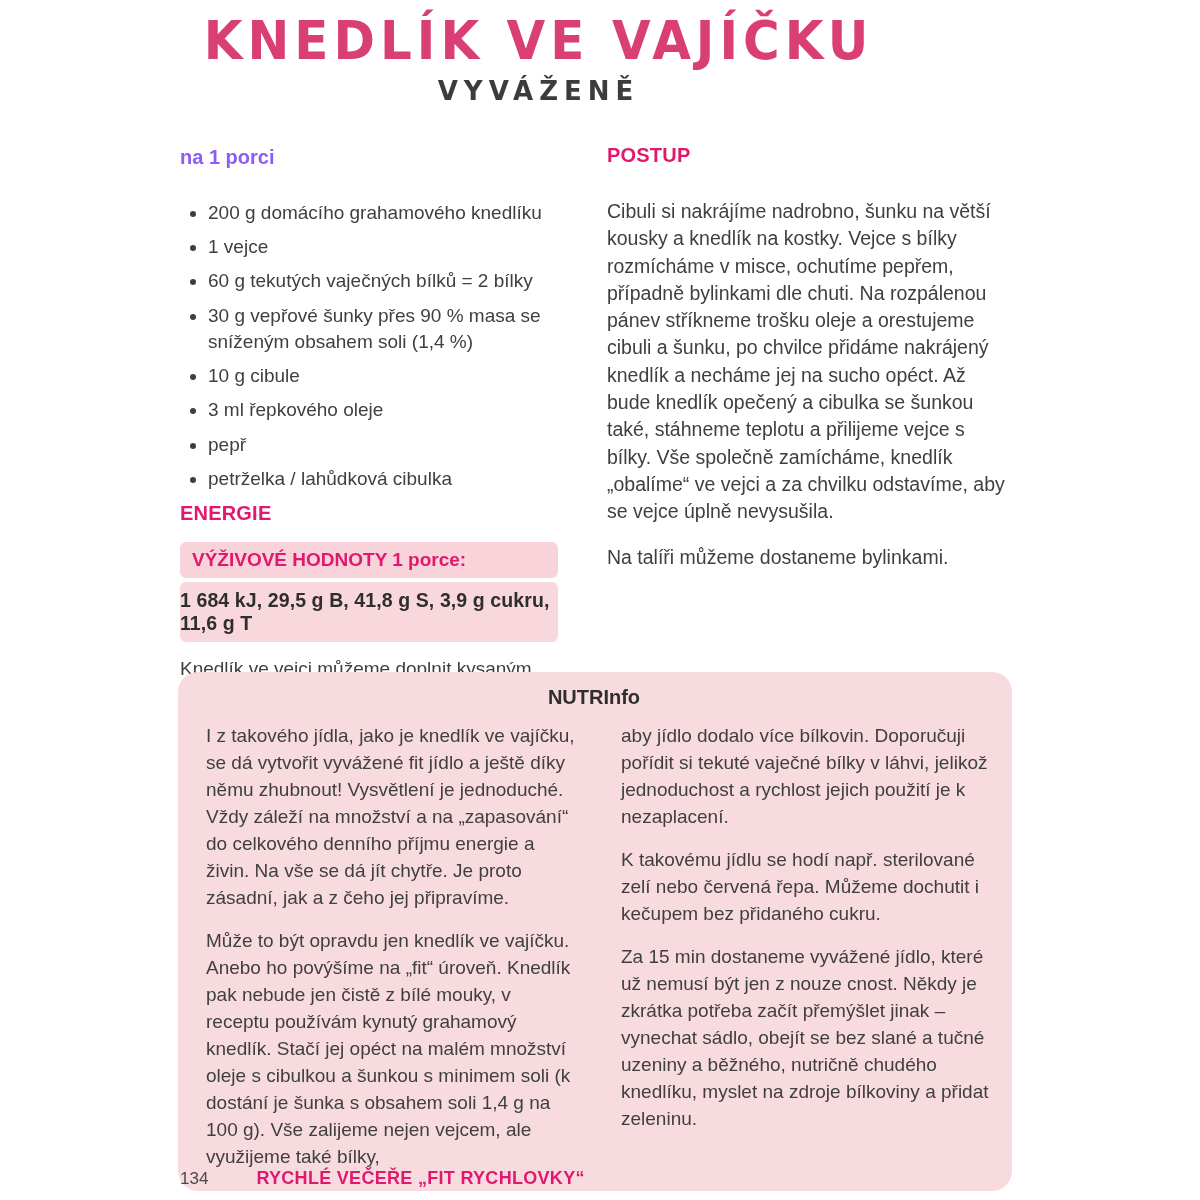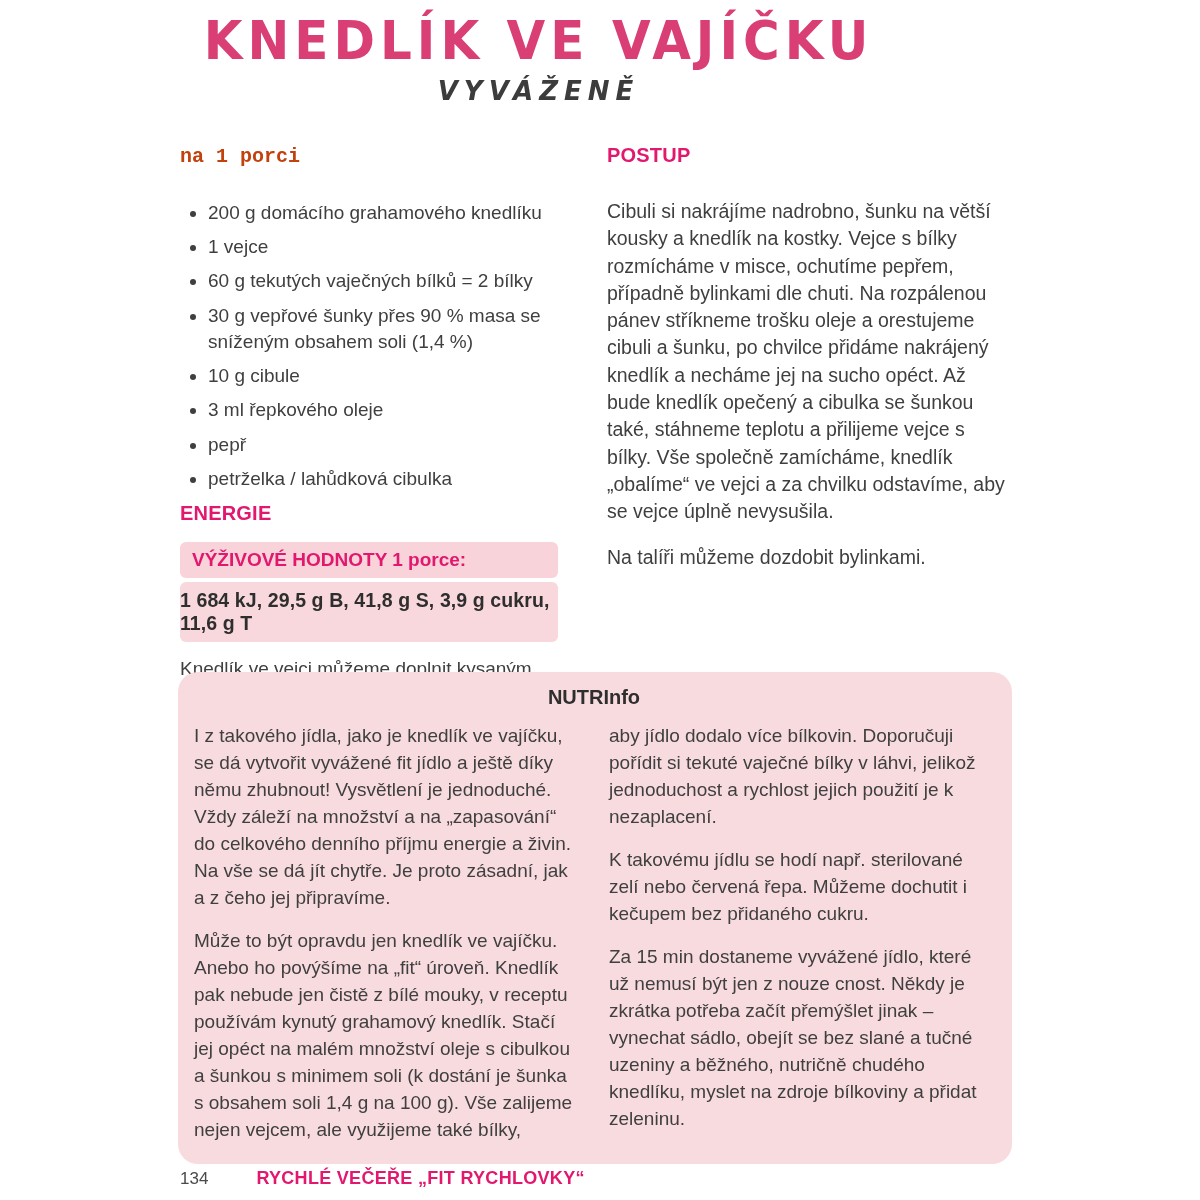--- a/index.html
+++ b/index.html
@@ -19,34 +19,34 @@
     color:#d93f75;
     letter-spacing:5px;
     transform:scaleY(1.08);
     margin:0;line-height:1.1;
   }
   .recipe-subtitle{
     font-family:"DejaVu Sans", sans-serif;
     font-size:26px;font-weight:bold;
     color:#3c3c3c;
     letter-spacing:6px;
-    margin:8px 0 0 0;line-height:1.1;font-style:italic;
+    margin:8px 0 0 0;line-height:1.1;
   }
   
   .columns{
     position:absolute;top:142px;left:180px;width:832px;
     display:grid;grid-template-columns:402px 405px;column-gap:25px;
   }
   h3.section-heading{
     font-size:20px;font-weight:bold;color:#e2176e;
     margin:0;line-height:1.3;letter-spacing:0.2px;
   }
   .sub-heading{
-    font-size:20px;font-weight:bold;color:#c2410c;
-    margin:2px 0 0 0;line-height:1.3;font-family:Liberation Mono, monospace;
+    font-size:20px;font-weight:bold;color:#8b5cf6;
+    margin:2px 0 0 0;line-height:1.3;
   }
   ul.ingredient-list{
     margin:30px 0 0 0;padding:0 0 0 28px;
     font-size:19px;line-height:1.38;
   }
   ul.ingredient-list li{margin-bottom:8px;}
   .energy-heading{margin-top:20px;}
   .nutri-box{
     margin-top:16px;
     background:#f8d3da;
@@ -84,21 +84,21 @@
   }
   .nutrinfo-heading{
     text-align:center;
     font-size:20px;font-weight:bold;color:#2e2e2e;
     margin:0 0 14px 0;
   }
   .nutrinfo-cols{
     display:grid;grid-template-columns:1fr 1fr;column-gap:30px;
   }
   .nutrinfo-cols p{
-    margin:0 0 16px 0;
+    margin:0 0 16px 12px;
     font-size:19px;line-height:1.42;color:#3f3f3f;
   }
   .nutrinfo-cols p:last-child{margin-bottom:0;}
   
   .footer{
     position:absolute;left:180px;top:1168px;width:840px;
     display:flex;align-items:baseline;
   }
   .page-number{font-size:17px;color:#4a4a4a;}
   .book-title{
@@ -137,21 +137,21 @@
 
       <div class="nutri-box">VÝŽIVOVÉ HODNOTY 1 porce:</div>
       <div class="nutri-values">1 684 kJ, 29,5 g B, 41,8 g S, 3,9 g cukru, 11,6 g T</div>
 
       <div class="energy-note">Knedlík ve vejci můžeme doplnit kysaným zelím – na 100 g má jen 90 kJ.</div>
     </div>
 
     <div class="method-col">
       <h3 class="section-heading" style="margin-bottom:30px;">POSTUP</h3>
       <p>Cibuli si nakrájíme nadrobno, šunku na větší kousky a knedlík na kostky. Vejce s bílky rozmícháme v misce, ochutíme pepřem, případně bylinkami dle chuti. Na rozpálenou pánev stříkneme trošku oleje a orestujeme cibuli a šunku, po chvilce přidáme nakrájený knedlík a necháme jej na sucho opéct. Až bude knedlík opečený a cibulka se šunkou také, stáhneme teplotu a přilijeme vejce s bílky. Vše společně zamícháme, knedlík „obalíme“ ve vejci a za chvilku odstavíme, aby se vejce úplně nevysušila.</p>
-      <p>Na talíři můžeme dozdobit bylinkami.</p>
+      <p>Na talíři můžeme dostaneme bylinkami.</p>
     </div>
 
   </div>
 
   <div class="nutrinfo">
     <div class="nutrinfo-heading">NUTRInfo</div>
     <div class="nutrinfo-cols">
       <div class="nutrinfo-left">
         <p>I z takového jídla, jako je knedlík ve vajíčku, se dá vytvořit vyvážené fit jídlo a ještě díky němu zhubnout! Vysvětlení je jednoduché. Vždy záleží na množství a na „zapasování“ do celkového denního příjmu energie a živin. Na vše se dá jít chytře. Je proto zásadní, jak a z čeho jej připravíme.</p>
         <p>Může to být opravdu jen knedlík ve vajíčku. Anebo ho povýšíme na „fit“ úroveň. Knedlík pak nebude jen čistě z bílé mouky, v receptu používám kynutý grahamový knedlík. Stačí jej opéct na malém množství oleje s cibulkou a šunkou s minimem soli (k dostání je šunka s obsahem soli 1,4 g na 100 g). Vše zalijeme nejen vejcem, ale využijeme také bílky,</p>

